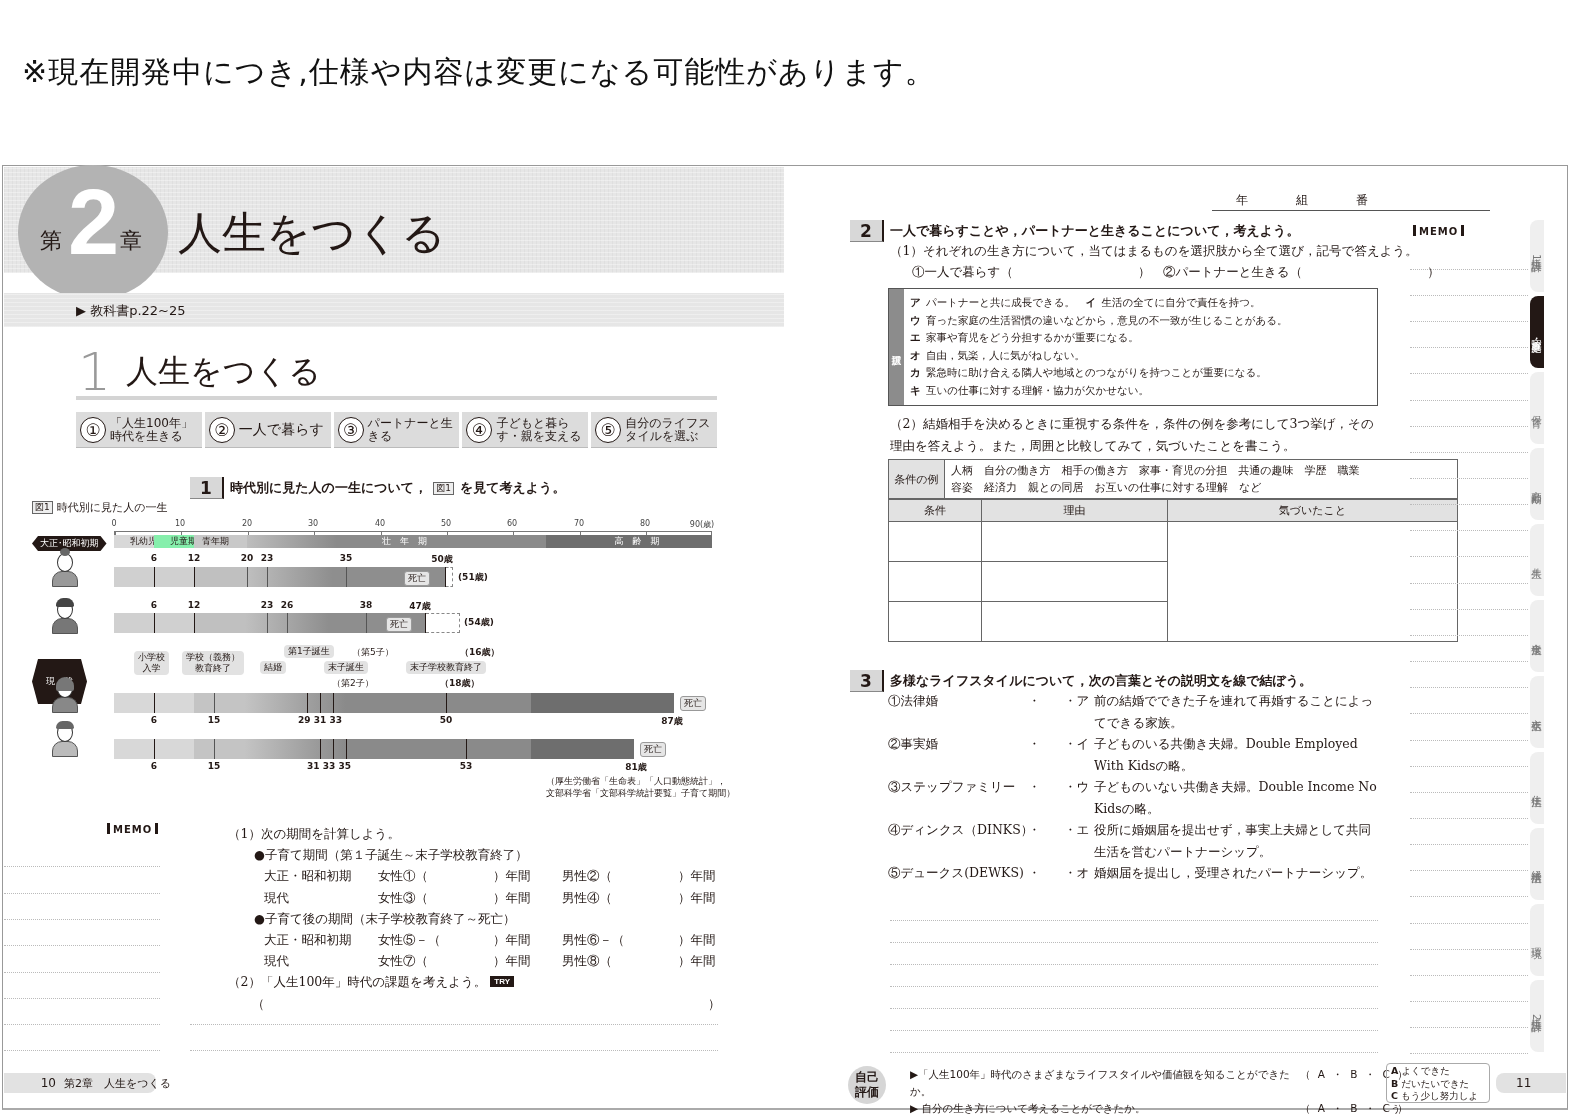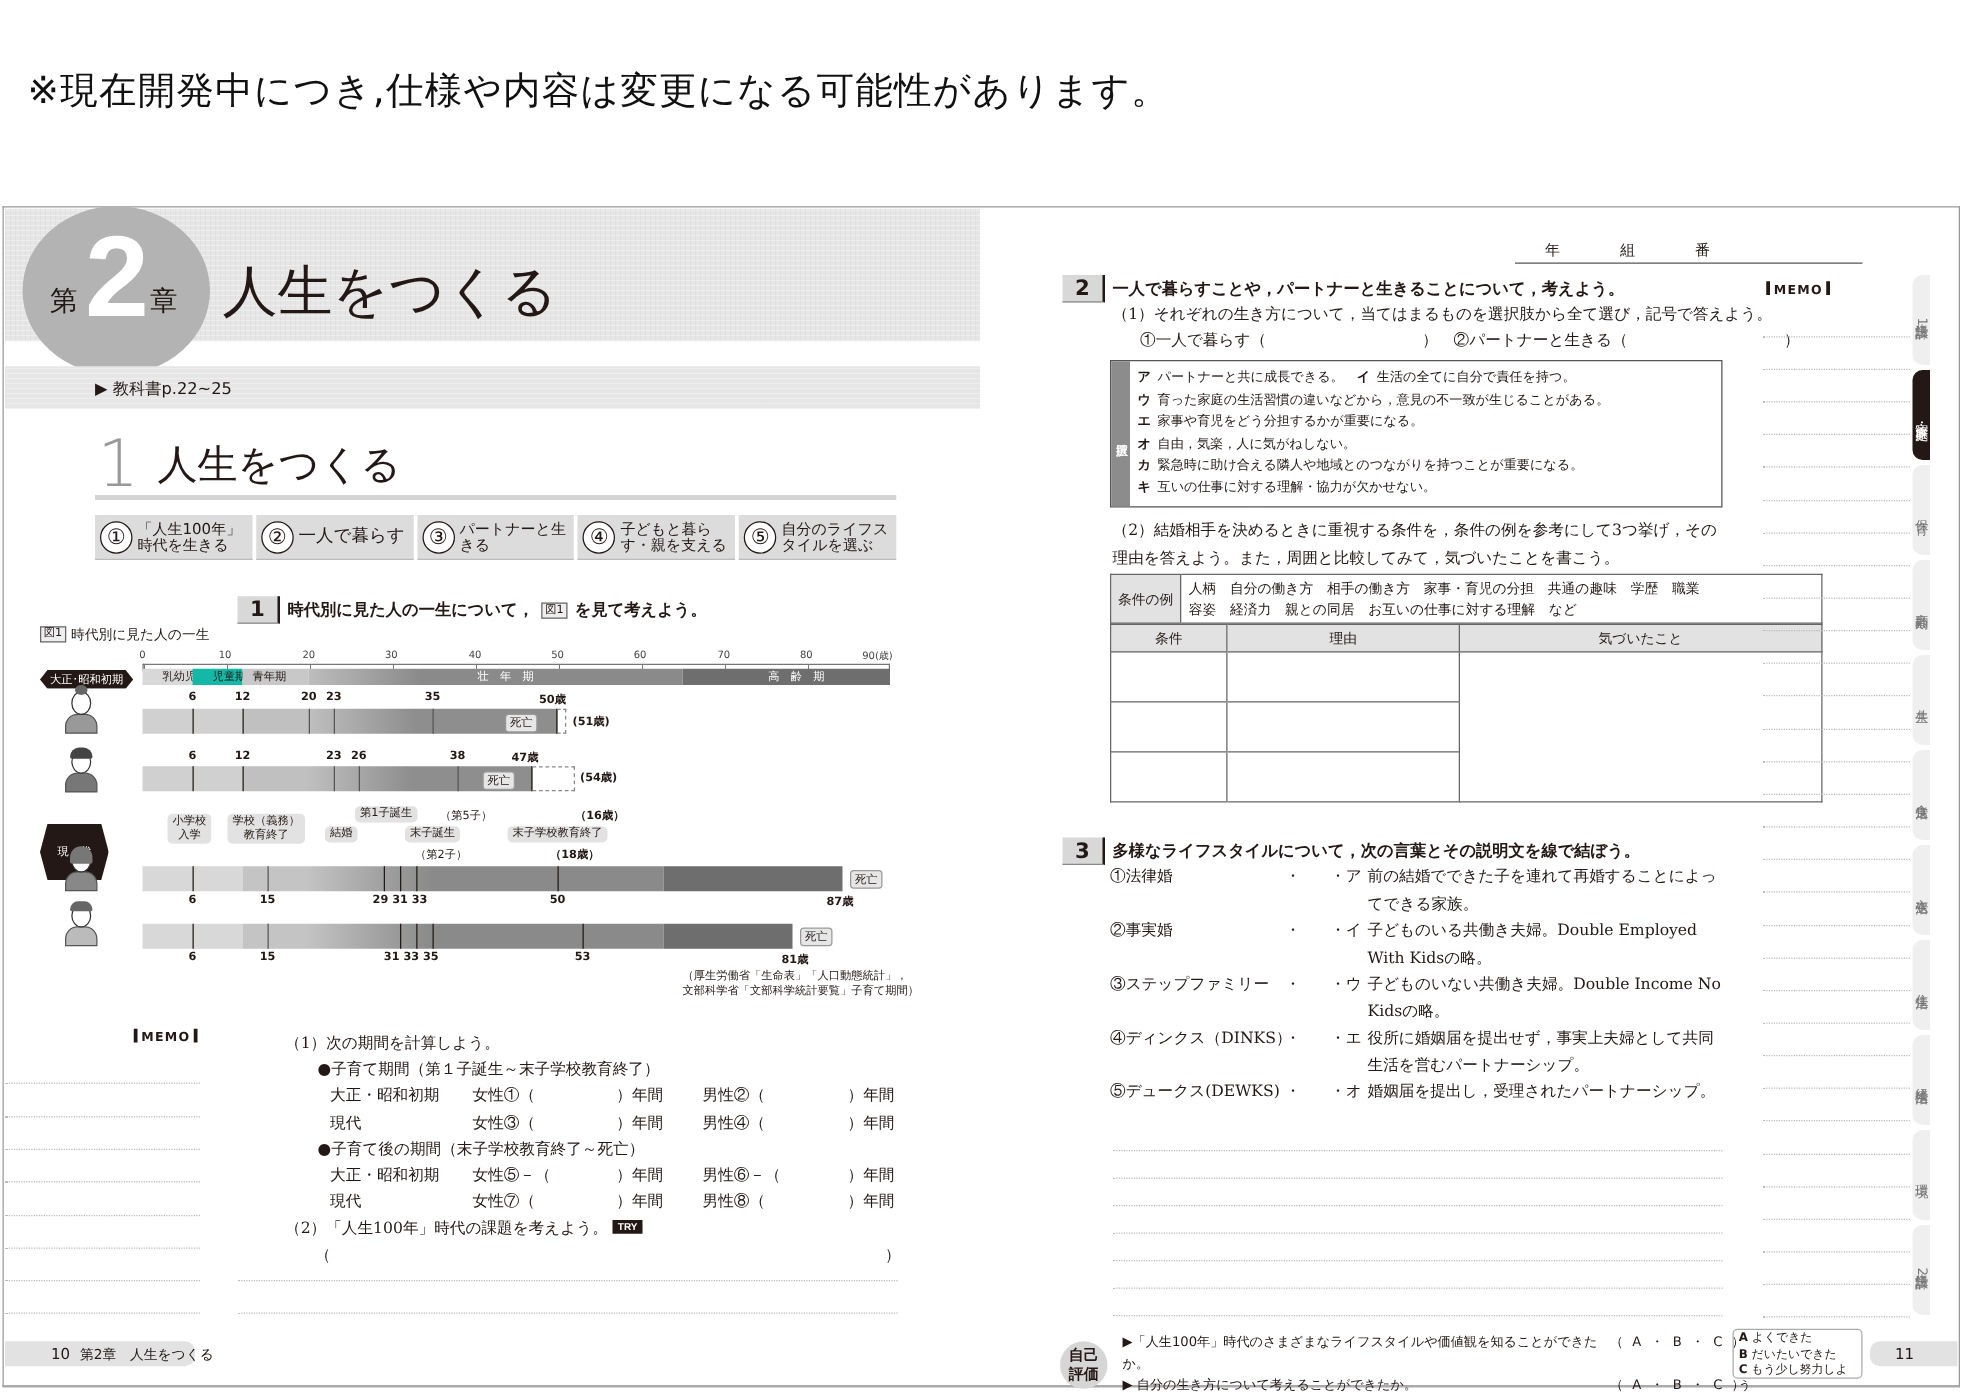--- a/index.html
+++ b/index.html
@@ -75,21 +75,21 @@
 .ex-h{background:#e2e2e2;width:56px;text-align:center;font-weight:normal;border-right:1px dotted #333!important}
 .ex-d{padding:2px 6px;line-height:17px;font-size:11px}
 .th2{background:#e2e2e2;font-weight:normal;height:22px}
 .q3{left:850px;top:670px;display:flex;align-items:center;gap:6px}
 .matches{left:888px;top:690px;width:495px;font-family:"DejaVu Serif","Liberation Serif",serif;font-size:12.5px}
 .m{display:flex;line-height:21.5px}
 .m .w{width:140px;white-space:nowrap}
 .m .d1{width:36px}
 .m .d2{width:30px}
 .m .ds{flex:1}
-.selfeval{left:848px;top:1066px;display:flex;align-items:center;gap:12px}
+.selfeval{left:848px;top:1066px;display:flex;gap:24px}
 .se-badge{width:38px;height:38px;background:#d6d6d6;border-radius:50%;font-size:12px;font-weight:bold;line-height:15px;text-align:center;padding-top:4px}
 .se-rows{font-size:10.5px;line-height:17px}
 .se-row{display:flex}
 .se-row .q{width:390px}
 .se-row .abc{width:118px;letter-spacing:2px}
 .legend{left:1386px;top:1063px;width:104px;height:40px;border:1px solid #aaa;border-radius:4px;font-size:9.5px;line-height:12.5px;padding:1px 4px}
 .legend b{font-weight:bold}
 .pgR{left:1496px;top:1073px;width:70px;height:20px;background:#e2e2e2;border-radius:8px 0 0 8px;font-size:12px;padding-left:20px;line-height:20px}
 .tabs{left:1530px;top:220px;width:36px}
 .tab{height:72px;background:#efefef;border-radius:8px 0 0 8px;margin-bottom:4px;font-size:10.5px;color:#777;display:flex;align-items:center;justify-content:center;writing-mode:vertical-rl;letter-spacing:1px}
@@ -159,21 +159,21 @@
   <span class="axis-tick" style="left:414px">50</span>
   <span class="axis-tick" style="left:480px">60</span>
   <span class="axis-tick" style="left:547px">70</span>
   <span class="axis-tick" style="left:613px">80</span>
   <span class="axis-tick" style="left:670px">90(歳)</span>
   <div class="axis-line" style="background:repeating-linear-gradient(90deg,#777 0 1px,transparent 1px 66.4px)"></div>
 
   <div class="era-tag" style="left:0;top:21px">大正･昭和初期</div>
   <div class="stage-bar">
     <div style="width:40px;background:#d8d8d8">乳幼児期</div>
-    <div style="width:40px;background:#14b8a6">児童期</div>
+    <div style="width:40px;background:#86efac">児童期</div>
     <div style="width:53px;background:#c8c8c8;padding-left:8px">青年期</div>
     <div style="width:299px;background:linear-gradient(90deg,#bdbdbd,#8a8a8a 30%,#8a8a8a);color:#fff;justify-content:center">壮　年　期</div>
     <div style="width:166px;background:#6e6e6e;color:#fff;justify-content:center">高　齢　期</div>
   </div>
 
   <div class="person" style="left:18px;top:36px">
       <div class="body"></div>
       <div class="head"></div>
       <div class="hair" style="height:8px;top:-3px;left:10px;width:10px;border-radius:50%"></div>
     </div>

